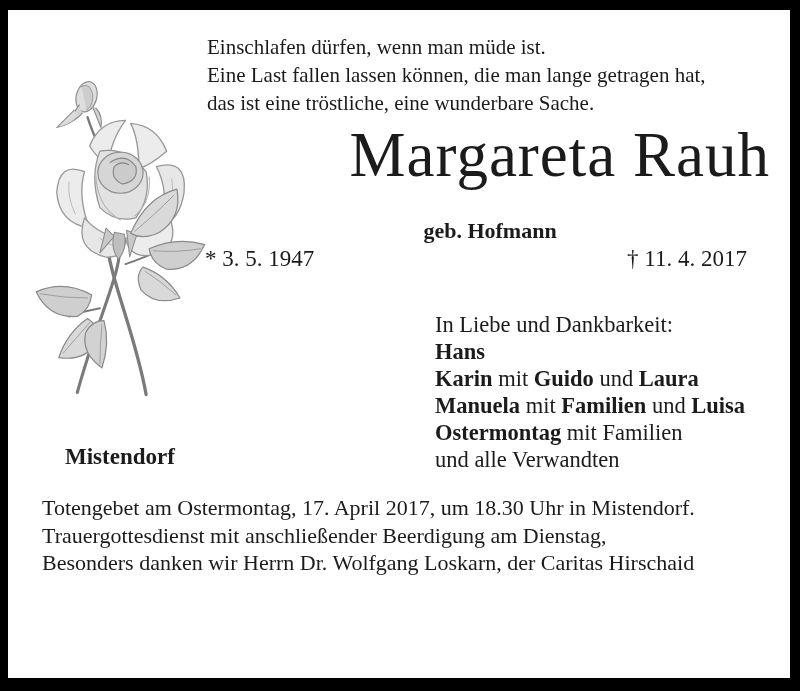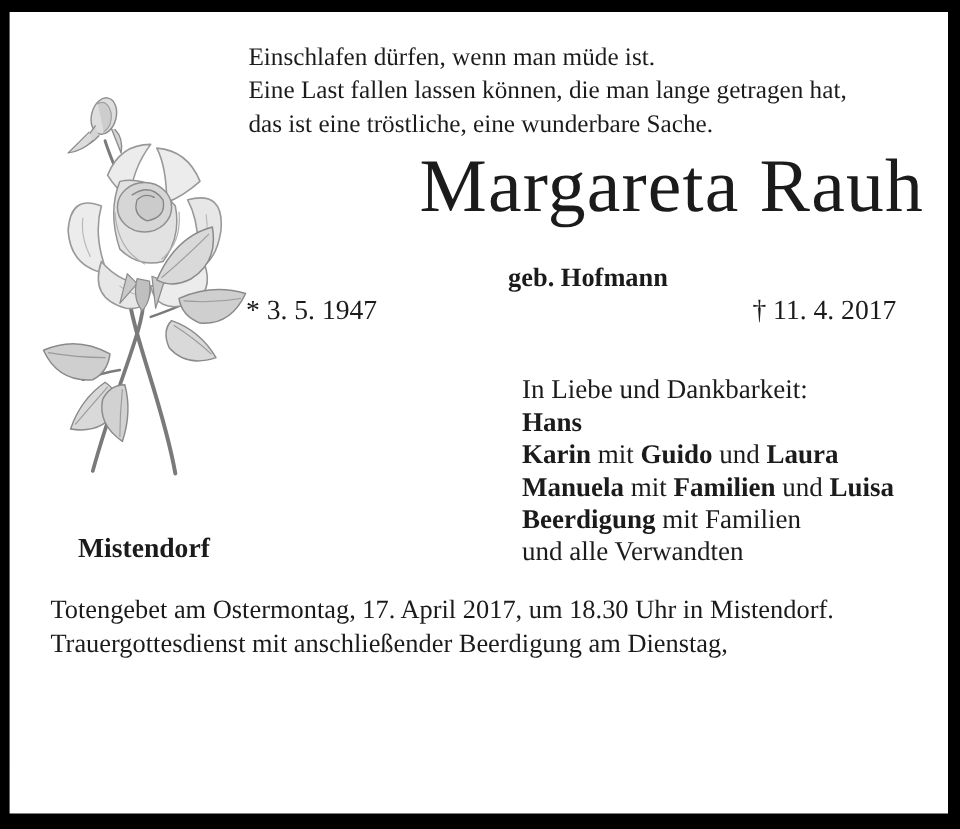--- a/index.html
+++ b/index.html
@@ -129,25 +129,26 @@
 
   <div class="abs birth">* 3. 5. 1947</div>
   <div class="abs death">† 11. 4. 2017</div>
 
   <div class="abs mourners">
     <div class="tline">In Liebe und Dankbarkeit:</div>
     <div>
         <div class="tline"><span class="b">Hans</span></div>
         <div class="tline"><span class="b">Karin</span><span> mit </span><span class="b">Guido</span><span> und </span><span class="b">Laura</span></div>
         <div class="tline"><span class="b">Manuela</span><span> mit </span><span class="b">Familien</span><span> und </span><span class="b">Luisa</span></div>
-        <div class="tline"><span class="b">Beerdigung</span><span> mit Familien</span></div>
+        <div class="tline"><span class="b">Ostermontag</span><span> mit Familien</span></div>
         <div class="tline"><span>und alle Verwandten</span></div>
       </div>
   </div>
 
   <div class="abs place">Mistendorf</div>
 
   <div class="abs announcement">
       <div class="tline">Totengebet am Ostermontag, 17. April 2017, um 18.30 Uhr in Mistendorf.</div>
       <div class="tline">Trauergottesdienst mit anschließender Beerdigung am Dienstag,</div>
+      <div class="tline">Besonders danken wir Herrn Dr. Wolfgang Loskarn, der Caritas Hirschaid</div>
     </div>
 
 </div>
 
 </body></html>

